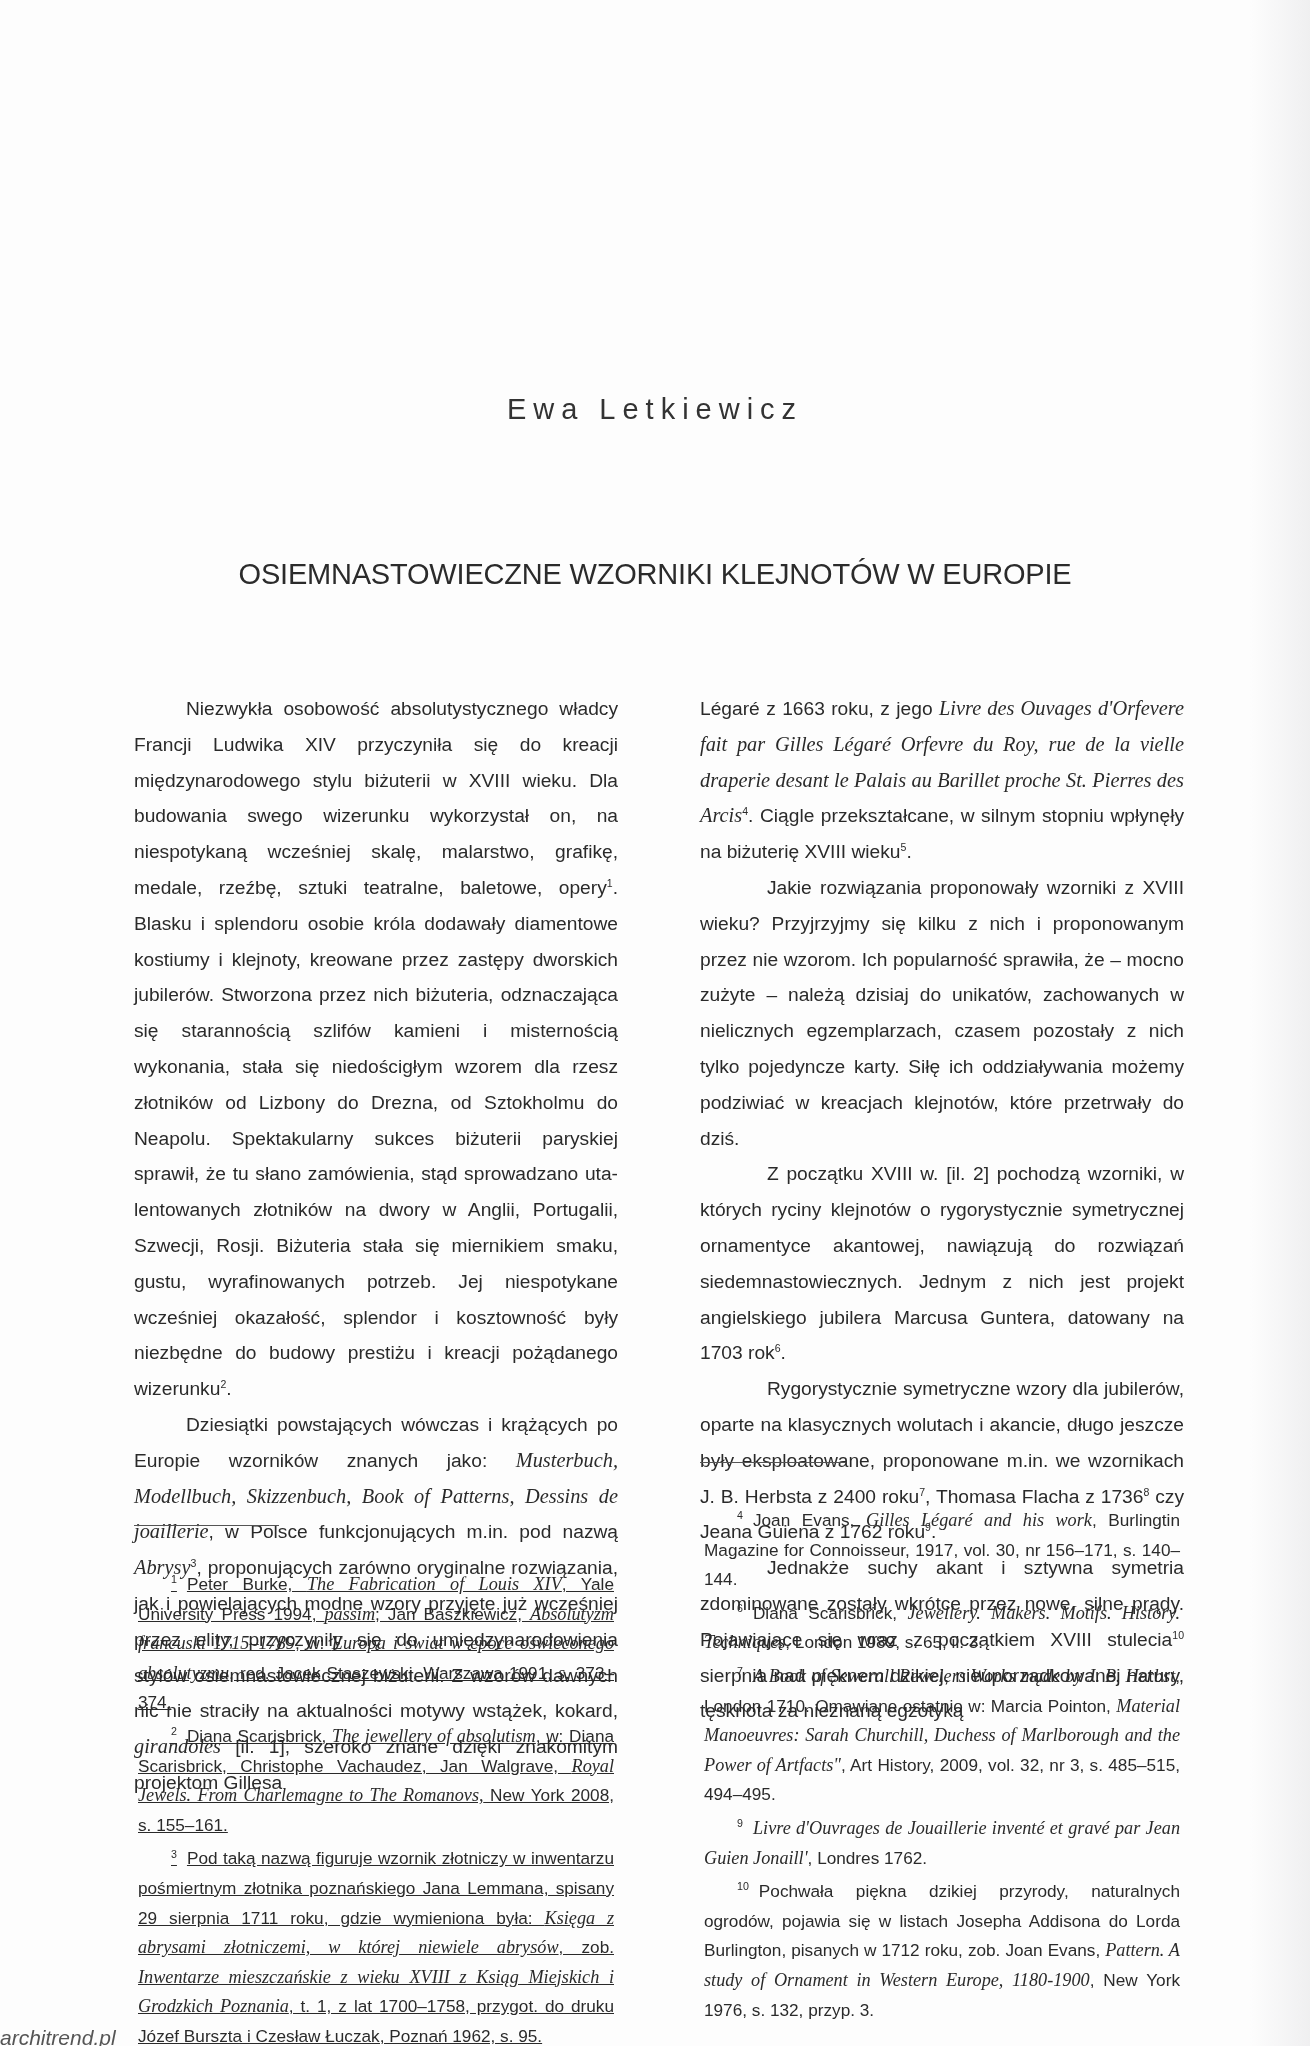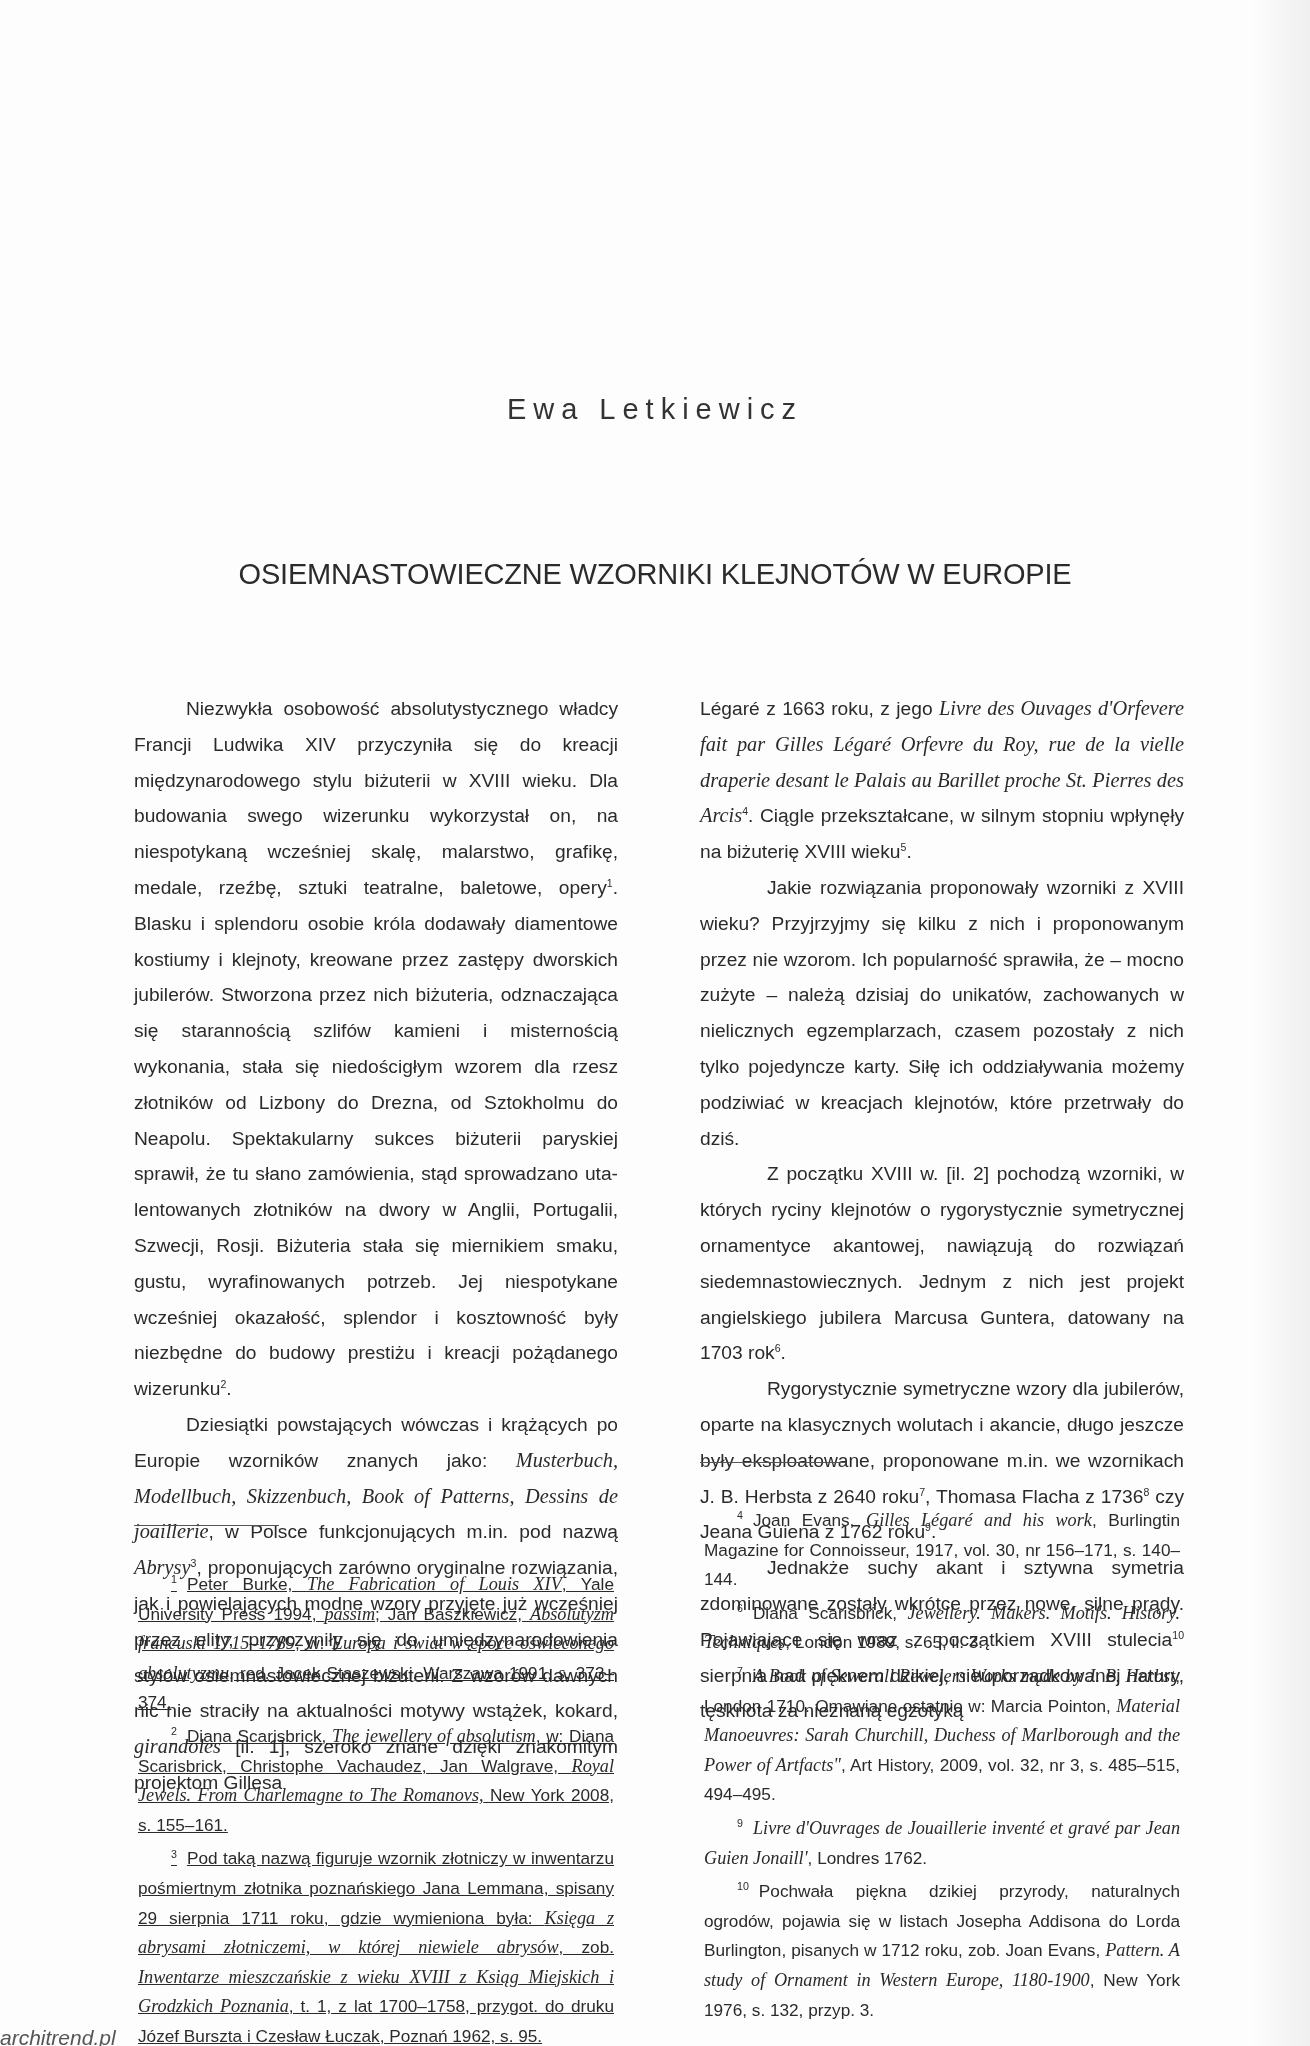--- a/index.html
+++ b/index.html
@@ -61,21 +61,21 @@
 
 <div class="col col-left">
   <p class="indent"><span>Niezwykła osobowość absolutystycznego władcy Francji Ludwika XIV przyczyniła się do kreacji międzynarodowego sty­lu biżuterii w XVIII wieku. Dla budowania swego wizerunku wykorzystał on, na niespotykaną wcześniej skalę, malarstwo, grafikę, medale, rzeźbę, sztuki teatralne, baletowe, opery</span><sup>1</sup><span>. Blasku i splendoru osobie króla dodawały diamentowe ko­stiumy i klejnoty, kreowane przez zastępy dworskich jubilerów. Stworzona przez nich biżuteria, odznaczająca się starannością szlifów kamieni i misternością wykonania, stała się niedości­głym wzorem dla rzesz złotników od Lizbony do Drezna, od Sztokholmu do Neapolu. Spektakularny sukces biżuterii pary­skiej sprawił, że tu słano zamówienia, stąd sprowadzano uta­lentowanych złotników na dwory w Anglii, Portugalii, Szwecji, Rosji. Biżuteria stała się miernikiem smaku, gustu, wyrafino­wanych potrzeb. Jej niespotykane wcześniej okazałość, splen­dor i kosztowność były niezbędne do budowy prestiżu i kreacji pożądanego wizerunku</span><sup>2</sup><span>.</span></p>
   <p class="indent"><span>Dziesiątki powstających wówczas i krążących po Europie wzorników znanych jako: </span><em>Musterbuch, Modellbuch, Skizzenbuch, Book of Patterns, Dessins de joaillerie</em><span>, w Polsce funkcjonujących m.in. pod nazwą </span><em>Abrysy</em><sup>3</sup><span>, proponujących zarówno oryginal­ne rozwiązania, jak i powielających modne wzory przyjęte już wcześniej przez elity, przyczyniły się do umiędzynarodowienia stylów osiemnastowiecznej biżuterii. Z wzorów dawnych nic nie straciły na aktualności motywy wstążek, kokard, </span><em>girando­les</em><span> [il. 1], szeroko znane dzięki znakomitym projektom Gillesa</span></p>
 </div>
 
 <div class="col col-right">
   <p><span>Légaré z 1663 roku, z jego </span><em>Livre des Ouvages d'Orfevere fait par Gilles Légaré Orfevre du Roy, rue de la vielle draperie desant le Palais au Barillet proche St. Pierres des Arcis</em><sup>4</sup><span>. Ciągle przekształ­cane, w silnym stopniu wpłynęły na biżuterię XVIII wieku</span><sup>5</sup><span>.</span></p>
   <p class="indent">Jakie rozwiązania proponowały wzorniki z XVIII wie­ku? Przyjrzyjmy się kilku z nich i proponowanym przez nie wzorom. Ich popularność sprawiła, że – mocno zużyte – na­leżą dzisiaj do unikatów, zachowanych w nielicznych egzem­plarzach, czasem pozostały z nich tylko pojedyncze karty. Siłę ich oddziaływania możemy podziwiać w kreacjach klejnotów, które przetrwały do dziś.</p>
   <p class="indent"><span>Z początku XVIII w. [il. 2] pochodzą wzorniki, w których ryciny klejnotów o rygorystycznie symetrycznej ornamentyce akantowej, nawiązują do rozwiązań siedemnastowiecznych. Jednym z nich jest projekt angielskiego jubilera Marcusa Guntera, datowany na 1703 rok</span><sup>6</sup><span>.</span></p>
-  <p class="indent"><span>Rygorystycznie symetryczne wzory dla jubilerów, oparte na klasycznych wolutach i akancie, długo jeszcze były eksploato­wane, proponowane m.in. we wzornikach J. B. Herbsta z 2640 roku</span><sup>7</sup><span>, Thomasa Flacha z 1736</span><sup>8</sup><span> czy Jeana Guiena z 1762 roku</span><sup>9</sup><span>.</span></p>
+  <p class="indent"><span>Rygorystycznie symetryczne wzory dla jubilerów, oparte na klasycznych wolutach i akancie, długo jeszcze były eksploato­wane, proponowane m.in. we wzornikach J. B. Herbsta z 2400 roku</span><sup>7</sup><span>, Thomasa Flacha z 1736</span><sup>8</sup><span> czy Jeana Guiena z 1762 roku</span><sup>9</sup><span>.</span></p>
   <p class="indent"><span>Jednakże suchy akant i sztywna symetria zdominowa­ne zostały wkrótce przez nowe, silne prądy. Pojawiające się wraz z początkiem XVIII stulecia</span><sup>10</sup><span> sierpnia nad pięknem dzi­kiej, nieuporządkowanej natury, tęsknota za nieznaną egzotyką</span></p>
 </div>
 
 <div class="rule rule-left"></div>
 <div class="rule rule-right"></div>
 
 <div class="notes notes-left">
   <p><span class="num">1</span><span>Peter Burke, </span><em>The Fabrication of Louis XIV</em><span>, Yale University Press 1994, </span><em>passim</em><span>; Jan Baszkiewicz, </span><em>Absolutyzm francuski 1715–1789</em><span>, w: </span><em>Europa i świat w epoce oświeconego absolutyzmu</em><span>, red. Jacek Staszewski, Warszawa 1991, </span><em>s.</em><span> 373–374.</span></p>
   <p><span class="num">2</span><span>Diana Scarisbrick, </span><em>The jewellery of absolutism</em><span>, w: Diana Scarisbrick, Christophe Vachaudez, Jan Walgrave, </span><em>Royal Jewels. From Charlemagne to The Romanovs,</em><span> New York 2008, s. 155–161.</span></p>
   <p><span class="num">3</span><span>Pod taką nazwą figuruje wzornik złotniczy w inwentarzu po­śmiertnym złotnika poznańskiego Jana Lemmana, spisany 29 sierpnia 1711 roku, gdzie wymieniona była: </span><em>Księga z abrysami złotniczemi, w któ­rej niewiele abrysów</em><span>, zob. </span><em>Inwentarze mieszczańskie z wieku XVIII z Ksiąg Miejskich i Grodzkich Poznania</em><span>, t. 1, z lat 1700–1758, przygot. do dru­ku Józef Burszta i Czesław Łuczak, Poznań 1962, s. 95.</span></p>

